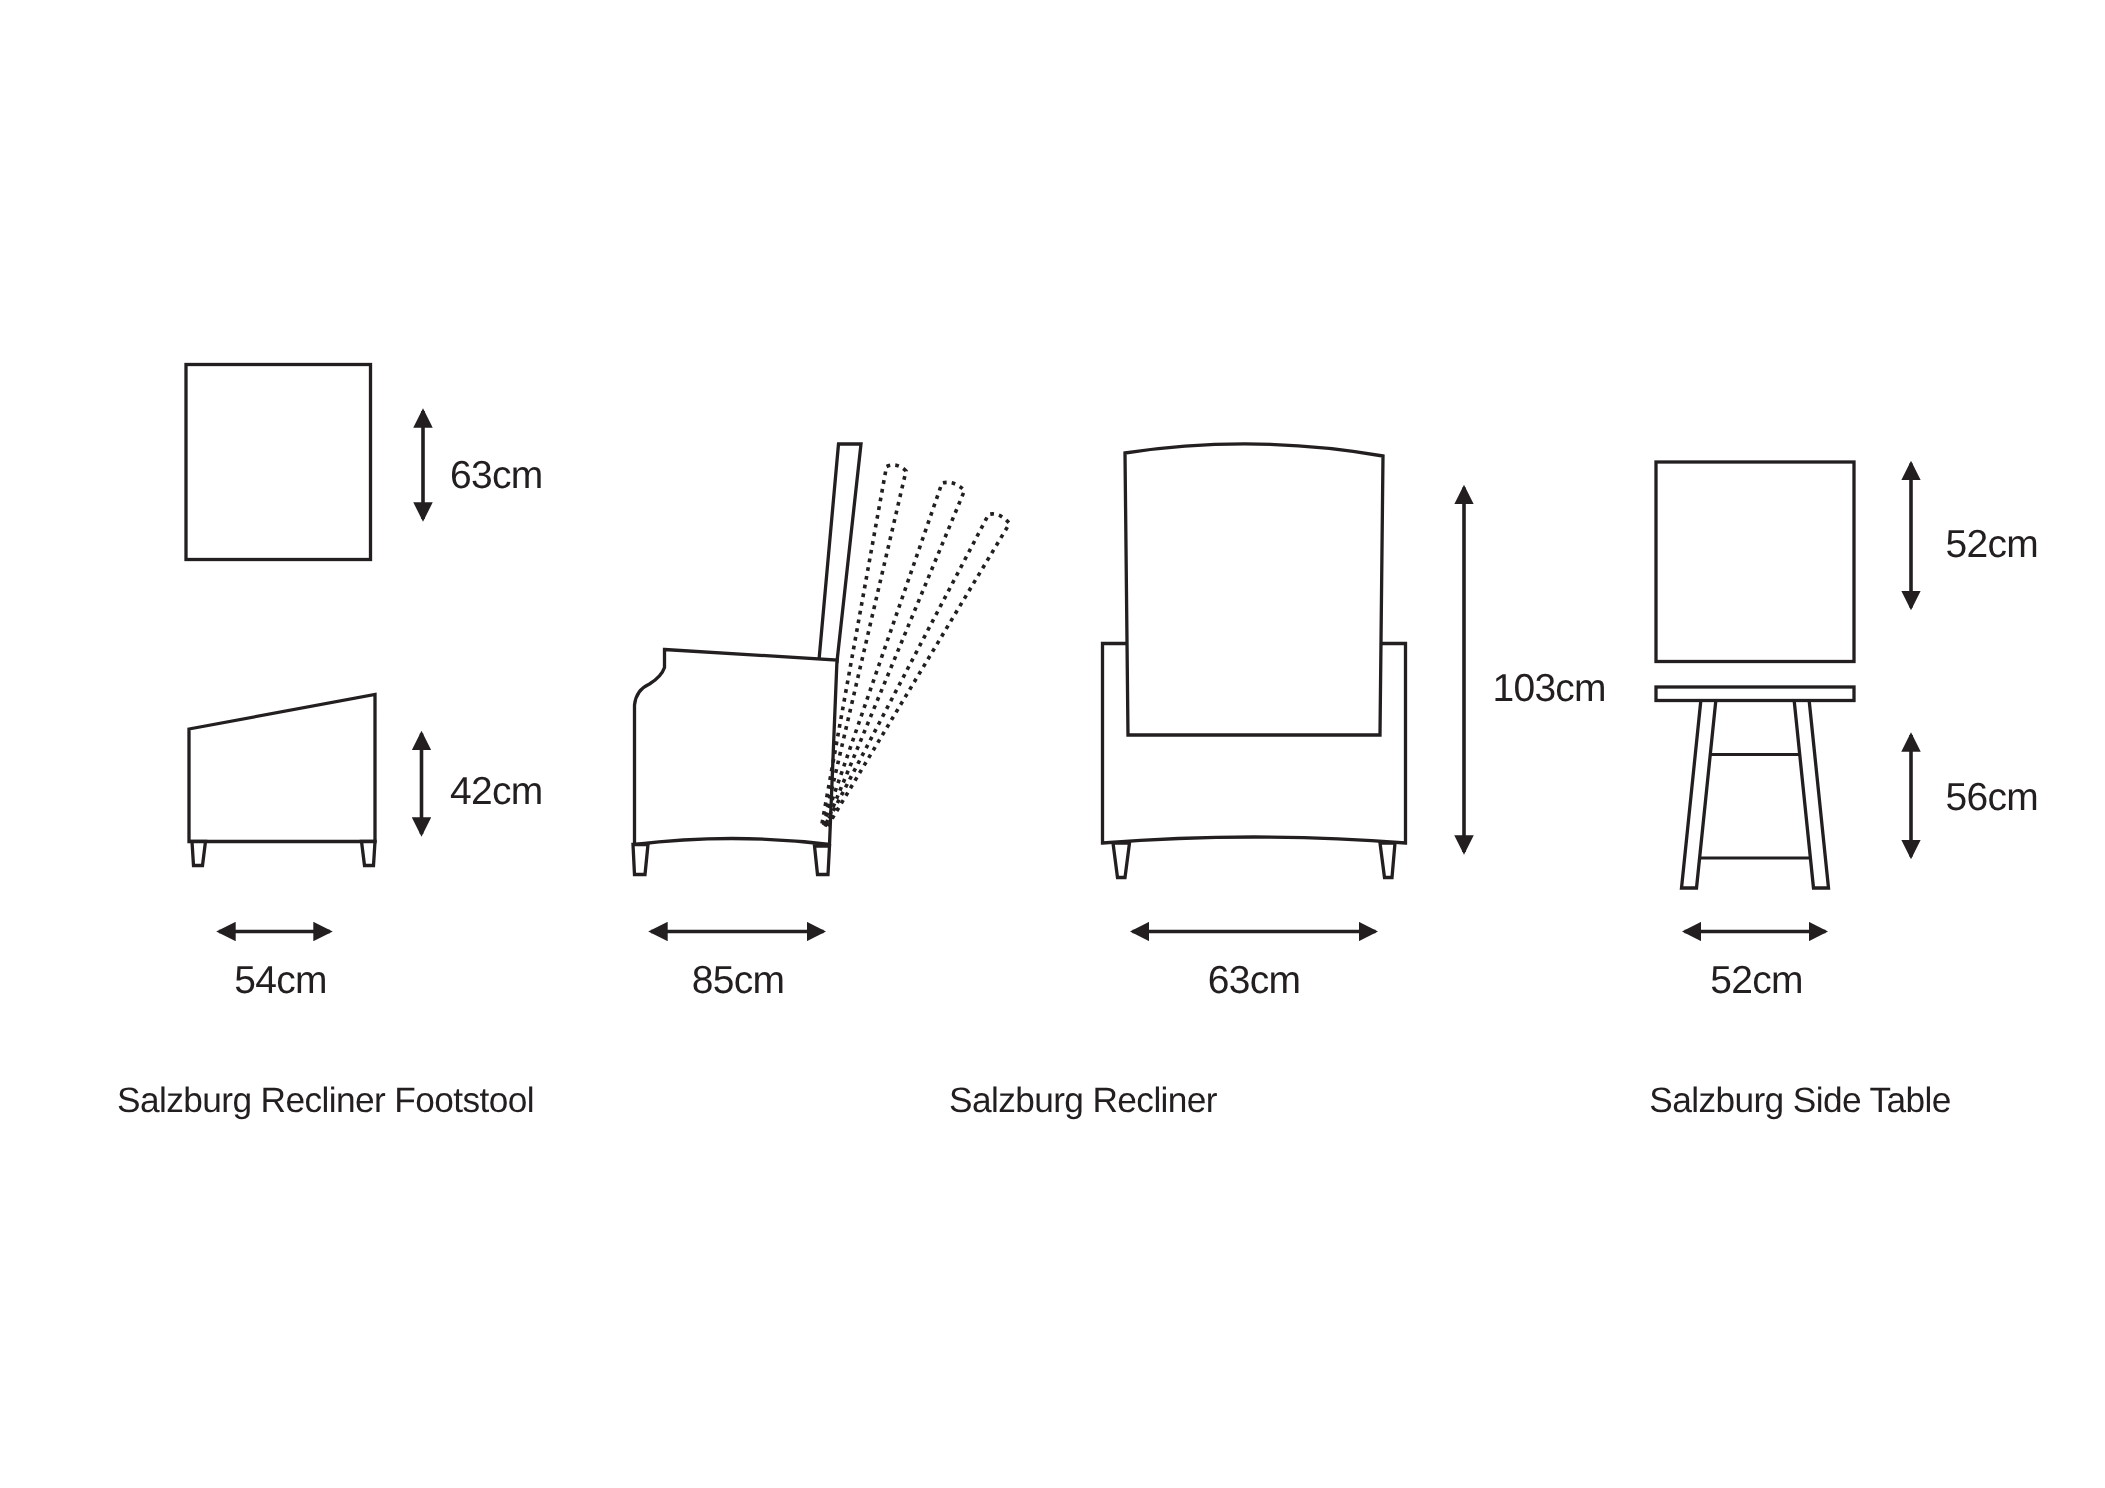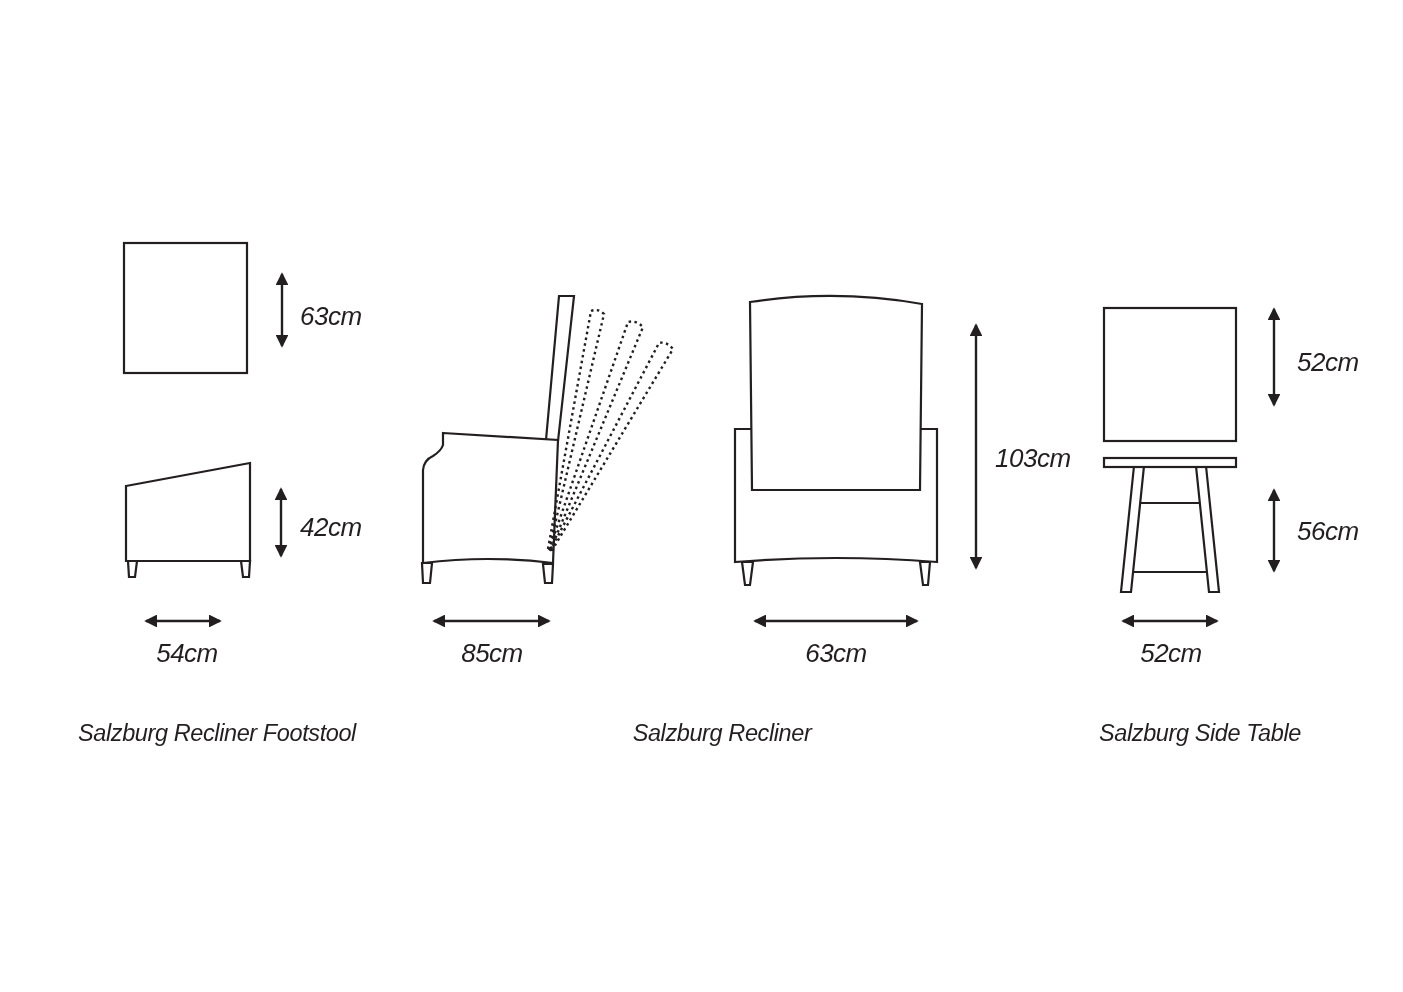--- a/index.html
+++ b/index.html
@@ -3,21 +3,20 @@
 <meta charset="utf-8">
 <style>
   :root { --line: #231f20; --bg: #ffffff; }
   html, body { margin: 0; padding: 0; background: var(--bg); }
   .canvas {
     position: relative;
     width: 1403px;
     height: 992px;
     background: var(--bg);
     overflow: hidden;
-    font-style: italic;
   }
   svg { display: block; }
   .outline  { fill: #ffffff; stroke: var(--line); stroke-width: 2.2; stroke-linejoin: miter; }
   .thinline { fill: none;    stroke: var(--line); stroke-width: 2;   }
   .dotted   { fill: none;    stroke: var(--line); stroke-width: 2.4; stroke-dasharray: 2.5 3.4; stroke-linecap: butt; }
   .dim-arrow{ stroke: var(--line); stroke-width: 2.4; }
   .dim-label{
     font-family: "Liberation Sans", "DejaVu Sans", sans-serif;
     font-size: 26px; letter-spacing: -0.5px; fill: var(--line);
   }

